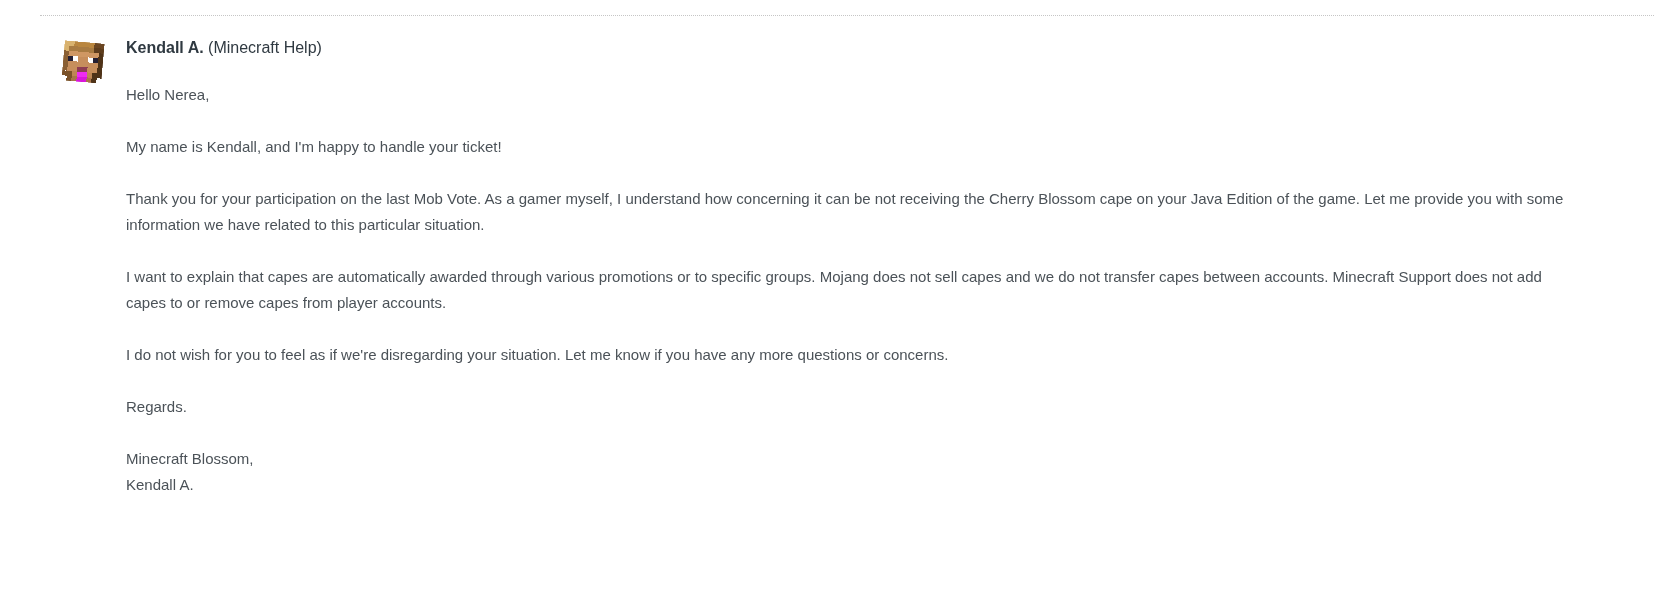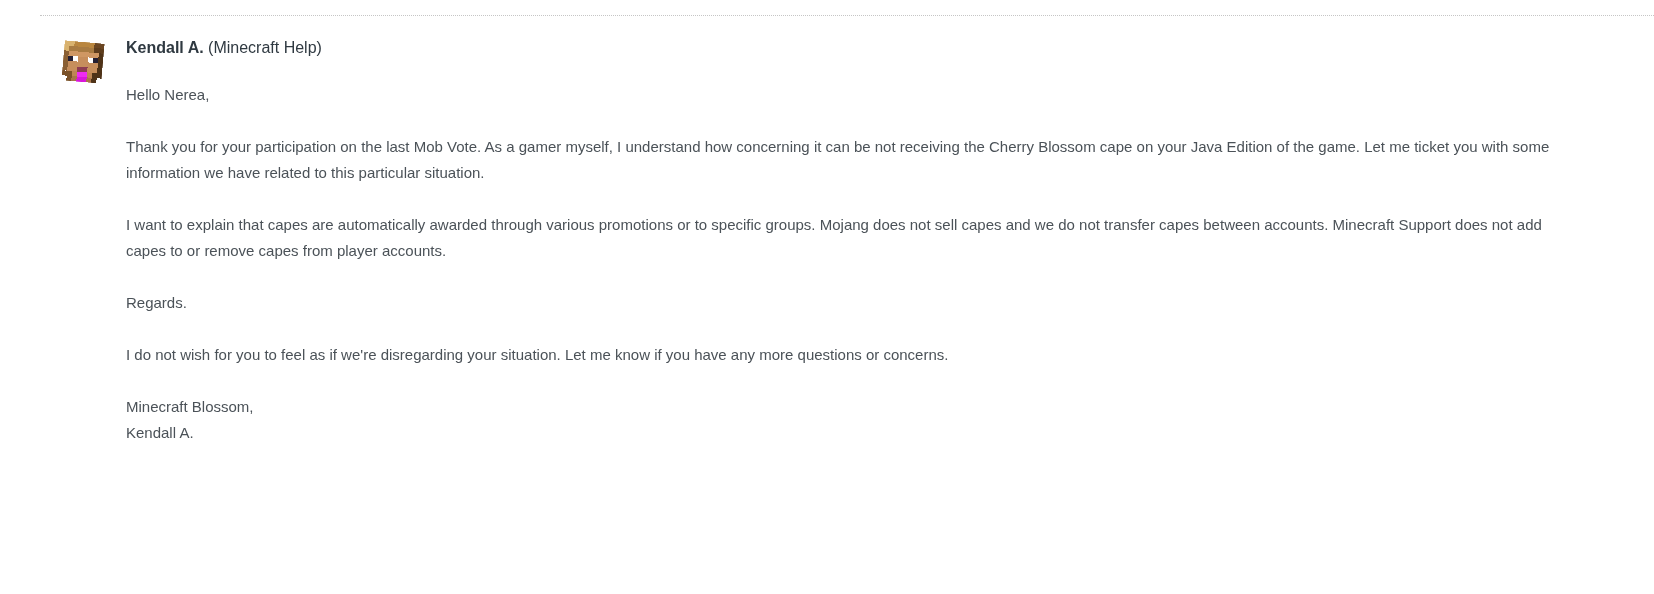--- a/index.html
+++ b/index.html
@@ -122,24 +122,25 @@
 
       <div class="msg-header">
         <div class="author-line">
           <span class="author-name">Kendall A.</span>
           <span class="author-role">(Minecraft Help)</span>
         </div>
       </div>
 
       <div class="msg-body">
         <p>Hello Nerea,</p>
-        <p>Thank you for your participation on the last Mob Vote. As a gamer myself, I understand how concerning it can be not receiving the Cherry Blossom cape on your Java Edition of the game. Let me ticket you with some information we have related to this particular situation.</p>
+        <p>My name is Kendall, and I'm happy to handle your ticket!</p>
+        <p>Thank you for your participation on the last Mob Vote. As a gamer myself, I understand how concerning it can be not receiving the Cherry Blossom cape on your Java Edition of the game. Let me provide you with some information we have related to this particular situation.</p>
         <p>I want to explain that capes are automatically awarded through various promotions or to specific groups. Mojang does not sell capes and we do not transfer capes between accounts. Minecraft Support does not add capes to or remove capes from player accounts.</p>
+        <p>I do not wish for you to feel as if we're disregarding your situation. Let me know if you have any more questions or concerns.</p>
         <p>Regards.</p>
-        <p>I do not wish for you to feel as if we're disregarding your situation. Let me know if you have any more questions or concerns.</p>
         <p class="signature">
           <span>Minecraft Blossom,</span><br>
           <span>Kendall A.</span>
         </p>
       </div>
 
     </div>
   </div>
 </div>
 

